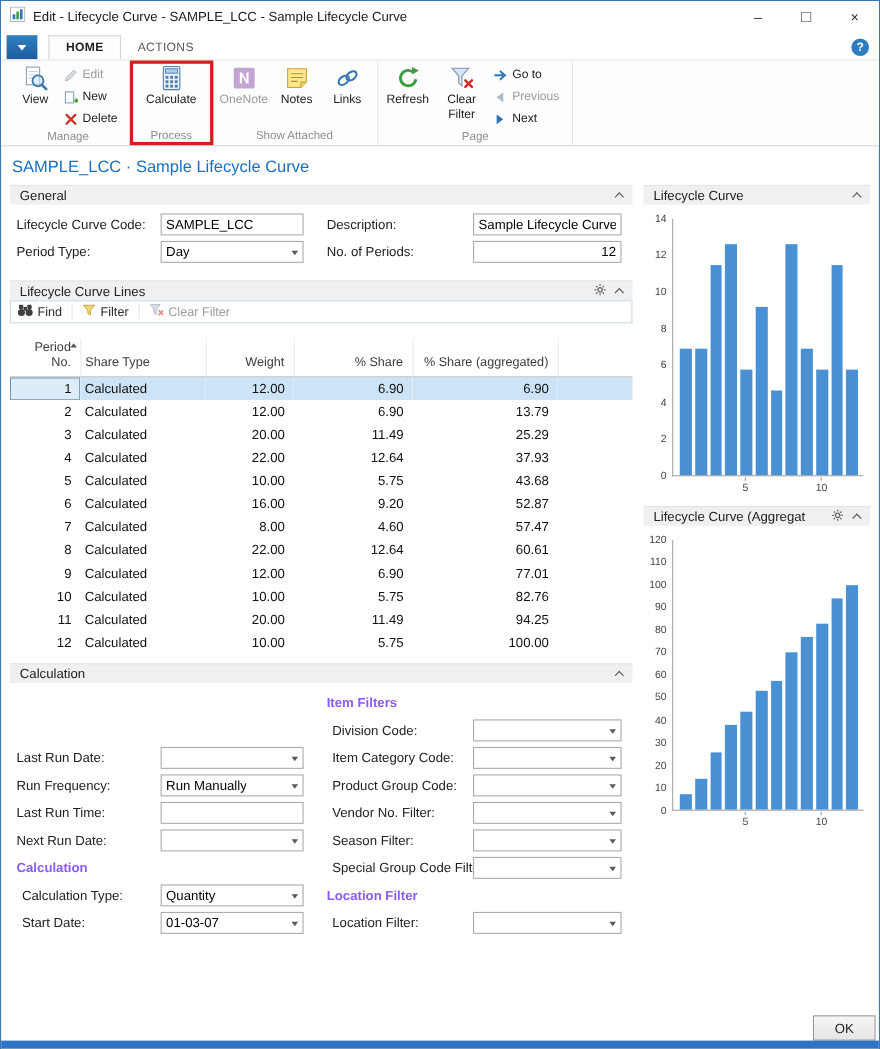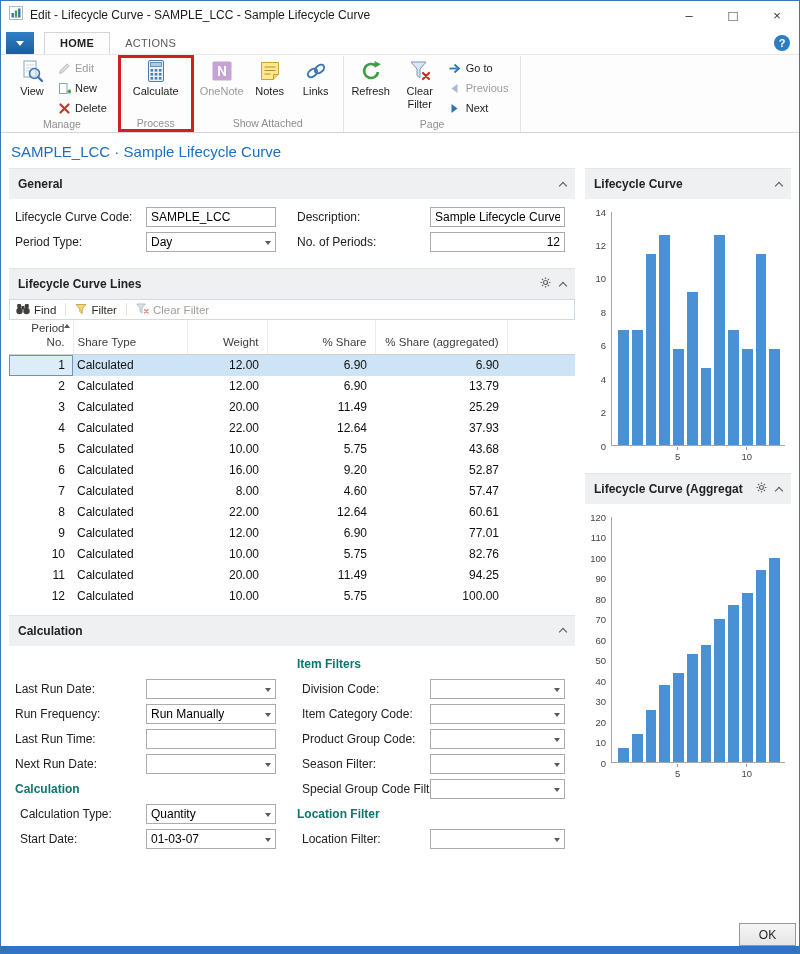--- a/index.html
+++ b/index.html
@@ -40,51 +40,51 @@
 
   
   .page-title { flex:none; padding:10px 10px 8px 10px; font-size:15px; color:#1b6fc0; }
 
   
   .content { flex:1; display:flex; padding:0 8px; gap:10px; overflow:hidden; }
   .left-col { flex:1; min-width:0; }
   .right-col { width:206px; flex:none; }
 
   .sect { margin-bottom:8px; }
-  .sect-header, .panel-header { height:31px; background:#eef0f2; border-top:1px solid #e2e4e6; display:flex; align-items:center; padding:0 9px; font-size:12px; font-weight:bold; color:#222; }
+  .sect-header, .panel-header { height:18px; background:#eef0f2; border-top:1px solid #e2e4e6; display:flex; align-items:center; padding:0 9px; font-size:12px; font-weight:normal; color:#222; }
   .hicons { margin-left:auto; display:flex; align-items:center; gap:9px; }
   .chev-up { display:inline-block; width:6px; height:6px; border-top:1.6px solid #555; border-right:1.6px solid #555; transform:rotate(-45deg); margin-top:3px; }
 
   
   .frow { display:flex; align-items:center; height:20px; margin-bottom:5px; }
   .flabel { font-size:12px; color:#222; white-space:nowrap; overflow:hidden; }
   .finput { height:20px; border:1px solid #ababab; background:#fff; display:flex; align-items:center; padding:0 4px; font-size:12px; color:#000; position:relative; flex:none; }
   .finput .fval { white-space:nowrap; overflow:hidden; }
   .finput.has-dd { padding-right:14px; }
   .dd { position:absolute; right:4px; top:8px; width:0; height:0; border:3.5px solid transparent; border-top:4.5px solid #5a5a5a; }
   .finput.num { justify-content:flex-end; }
   .col-l .flabel { width:131px; }
   .col-l .finput { width:130px; }
   .col-r .flabel { width:133px; }
   .col-r .finput { width:135px; }
   .indent .flabel { padding-left:5px; }
-  .calc-subheader { font-size:12px; font-weight:bold; color:#0f766e; height:20px; line-height:20px; margin-bottom:5px; }
+  .calc-subheader { font-size:12px; font-weight:bold; color:#8b5cf6; height:20px; line-height:20px; margin-bottom:5px; }
 
   .gen-body, .calc-body { display:flex; padding:8px 6px 3px 6px;align-items:flex-end; }
   .gen-col, .calc-col { display:flex; flex-direction:column; }
   .col-l { width:282px; flex:none; }
   .col-r { flex:1; }
 
   
   .lines-toolbar { height:21px; border:1px solid #ccdaea; display:flex; align-items:center; padding:0 6px; font-size:11.5px; color:#2b2b2b; gap:5px; }
   .tb-item { display:flex; align-items:center; gap:4px; cursor:default; }
   .tb-item.disabled { color:#9e9e9e; }
   .tb-sep { width:1px; height:13px; background:#e3e3e3; margin:0 4px; }
 
-  table.lines-table { width:100%; border-collapse:collapse; table-layout:fixed; margin-top:0; }
+  table.lines-table { width:100%; border-collapse:collapse; table-layout:fixed; margin-top:14px; }
   .lines-table th { font-weight:normal; font-size:11.5px; color:#3d3d3d; vertical-align:bottom; padding:2px 8px 4px 4px; border-bottom:1px solid #d0d0d0; border-right:1px solid #ececec; line-height:1.2; position:relative; }
   .lines-table td { font-size:12px; color:#111; padding:3px 8px 4px 4px; height:14px; line-height:14px; white-space:nowrap; overflow:hidden; }
   .c0 { width:64px; text-align:right; }
   .c1 { width:114px; text-align:left; }
   .c2 { width:80px; text-align:right; }
   .c3 { width:108px; text-align:right; }
   .c4 { width:132px; text-align:right; }
   .cf { border-right:none !important; }
   .sort-asc { position:absolute; top:4px; right:3px; width:0; height:0; border-left:3px solid transparent; border-right:3px solid transparent; border-bottom:4px solid #555; }
   tr.selected td { background:#cde4f6; }
@@ -579,20 +579,27 @@
                 </div>
               </div>
               <div class="frow indent">
                 <label class="flabel">Product Group Code:</label>
                 <div class="finput has-dd">
                   <span class="fval"></span>
                   <span class="dd"></span>
                 </div>
               </div>
               <div class="frow indent">
+                <label class="flabel">Vendor No. Filter:</label>
+                <div class="finput has-dd">
+                  <span class="fval"></span>
+                  <span class="dd"></span>
+                </div>
+              </div>
+              <div class="frow indent">
                 <label class="flabel">Season Filter:</label>
                 <div class="finput has-dd">
                   <span class="fval"></span>
                   <span class="dd"></span>
                 </div>
               </div>
               <div class="frow indent">
                 <label class="flabel">Special Group Code Filter:</label>
                 <div class="finput has-dd">
                   <span class="fval"></span>

